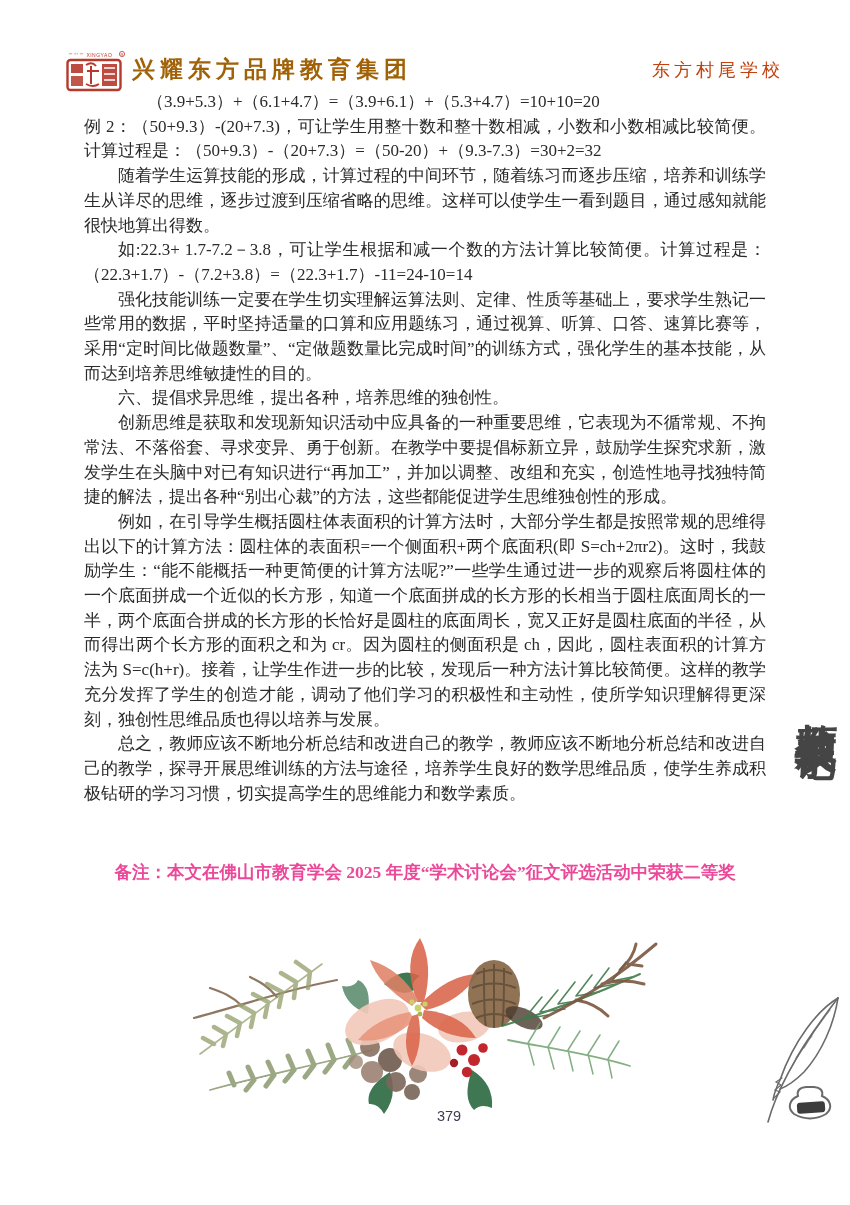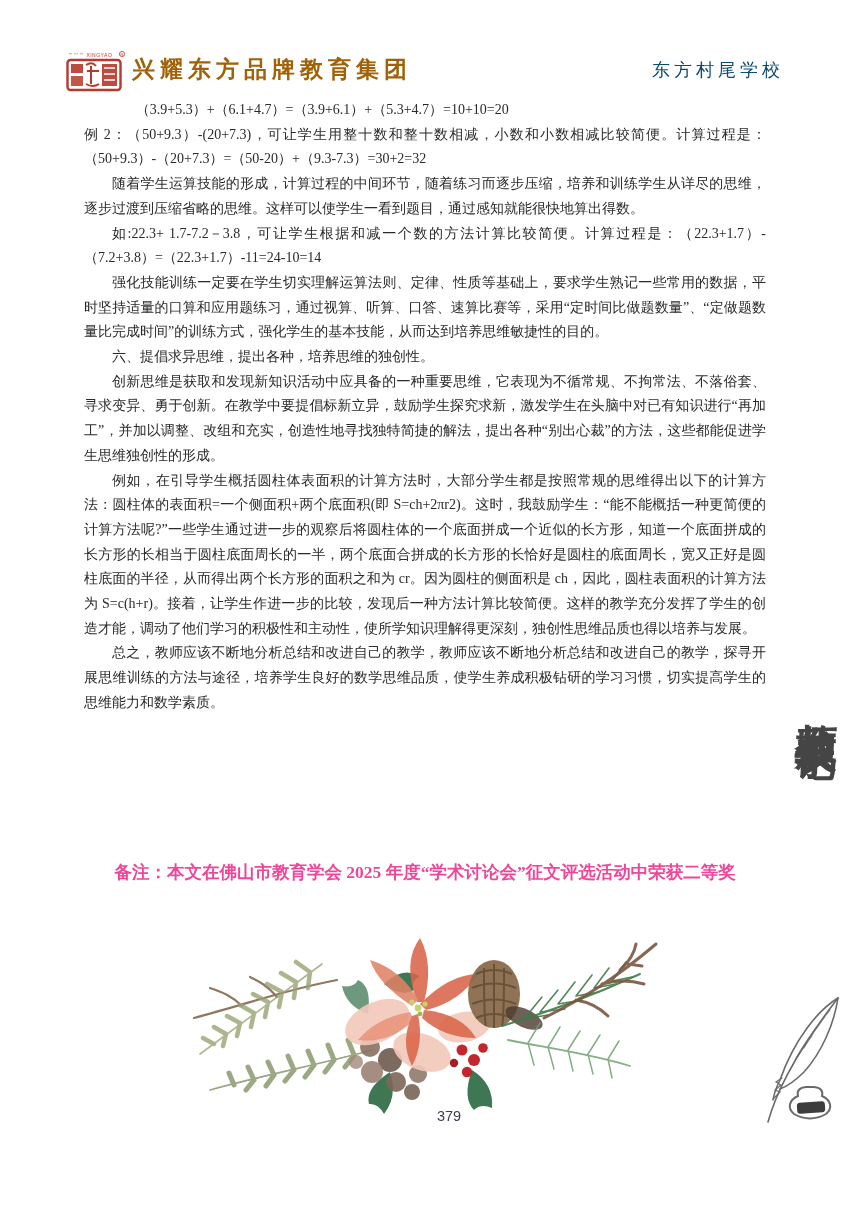--- a/index.html
+++ b/index.html
@@ -16,29 +16,28 @@
   .header { position: absolute; left: 0; top: 44px; width: 850px; height: 52px; }
   .logo-seal { position: absolute; left: 66px; top: 6px; width: 60px; height: 44px; }
   .brand-name {
     position: absolute; left: 132px; top: 10px;
     font-size: 23px; font-weight: 700; letter-spacing: 5px;
     color: #a16207;
   }
   .school-name {
     position: absolute; right: 66px; top: 14px;
     font-size: 18px; font-weight: 500; letter-spacing: 4px;
-    color: #0c4a6e;
+    color: #c2410c;
   }
 
   
   .body-text {
     position: absolute; left: 84px; top: 90px; width: 682px;
-    font-size: 14px; line-height: 24.7px;
+    font-size: 17px; line-height: 24.7px;
     text-align: justify;
-    margin-top: 8px;
   }
   .body-text p { margin: 0; }
   .p-formula { text-indent: 3.7em; }
   .p-flush   { text-indent: 0; }
   .p-indent  { text-indent: 2em; }
 
   
   .award-note {
     position: absolute; left: 84px; top: 860px; width: 682px;
     text-align: center;

